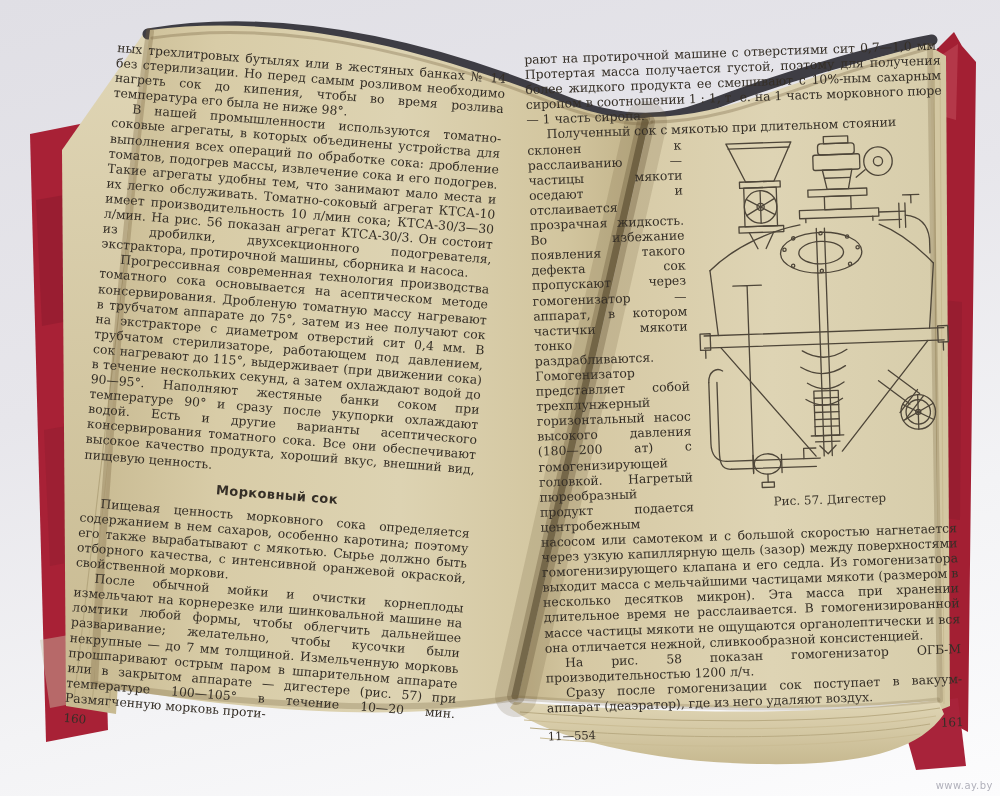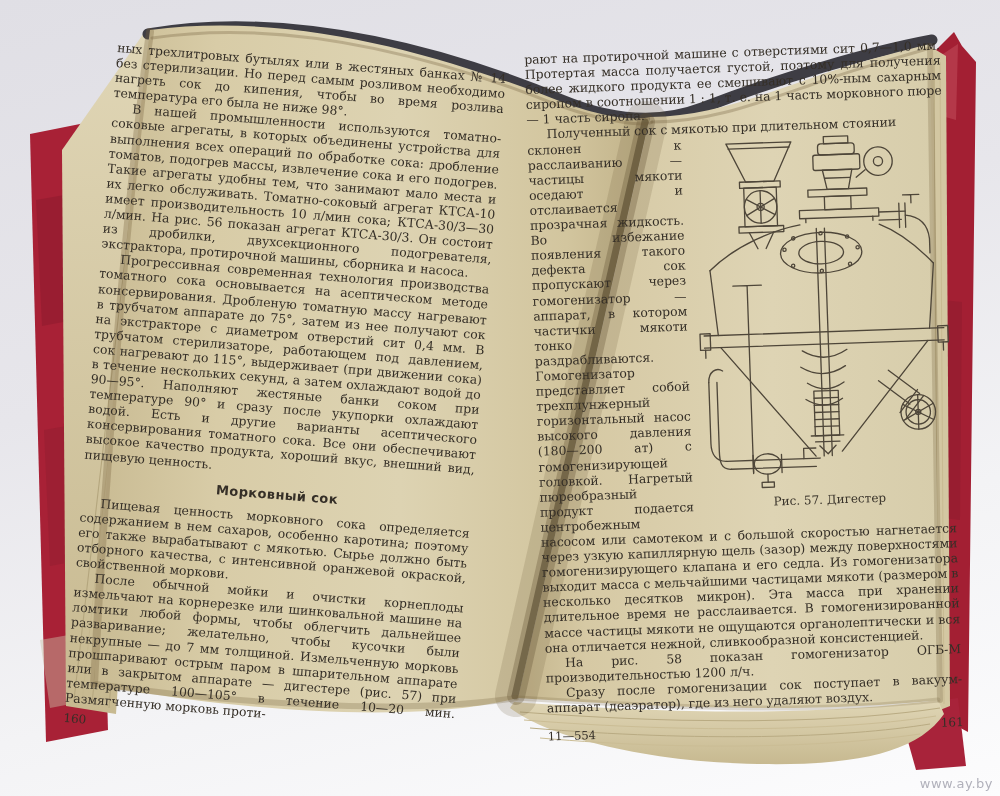--- a/index.html
+++ b/index.html
@@ -33,21 +33,21 @@
   .sig{font-size:11.5px;}
   
   .digester{
     float:right; width:252px; margin:2px 0 2px 10px; text-align:center;
   }
   .digester svg{display:block; width:252px; height:auto;}
   .digester figcaption{font-size:12px; margin-top:5px; color:#3a342b;}
   
   .watermark{
     position:absolute; right:7px; bottom:5px;
-    font-family:"DejaVu Sans", sans-serif; font-size:13px;
+    font-family:"DejaVu Sans", sans-serif; font-size:10px;
     color:#b1b1bb; letter-spacing:.5px;
   }
 </style>
 </head>
 <body>
 
 <div class="scene">
 
   <svg class="backdrop" viewBox="0 0 1000 796" aria-hidden="true">
     <defs>

